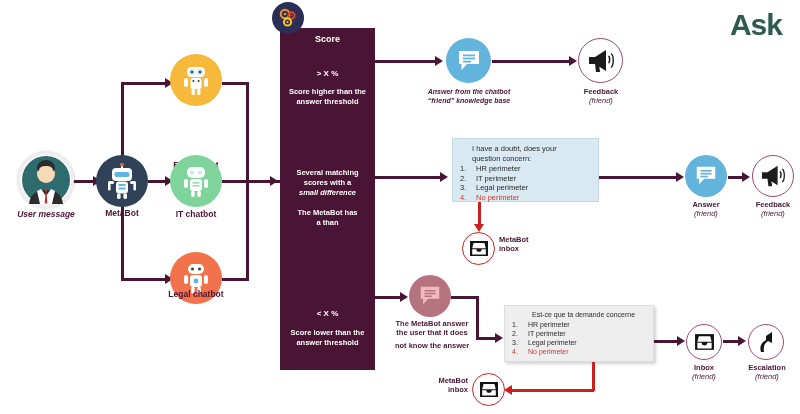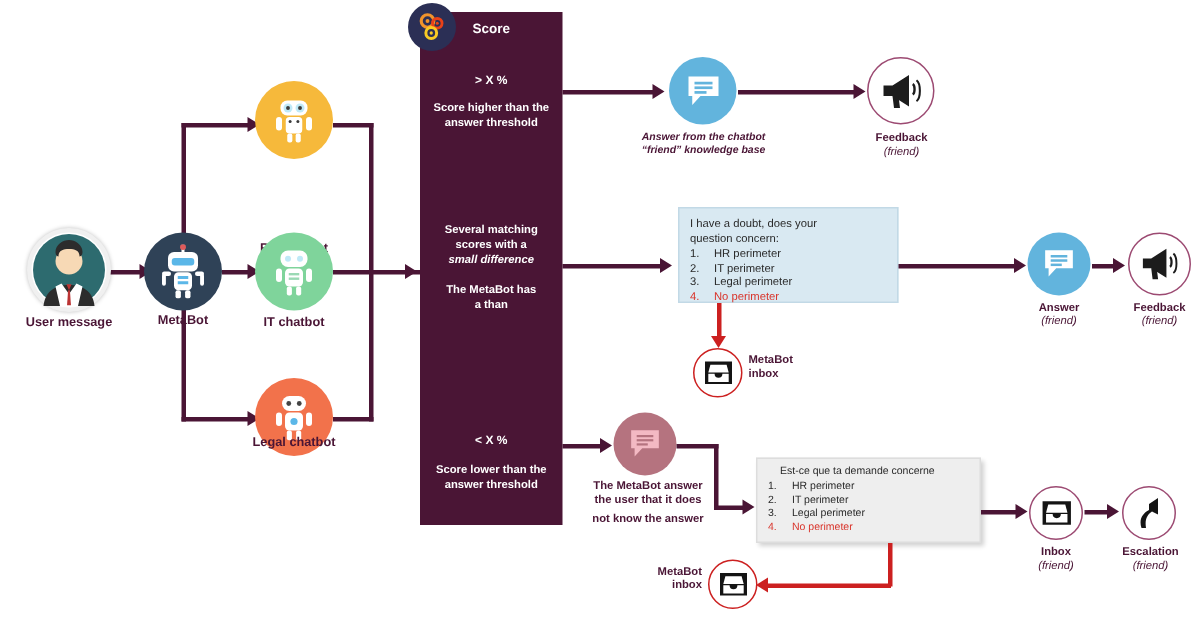--- a/index.html
+++ b/index.html
@@ -13,48 +13,49 @@
   .ahead.r{border-left:8px solid #4a1535;border-top:5px solid transparent;border-bottom:5px solid transparent;}
   .ahead.l{border-right:8px solid #4a1535;border-top:5px solid transparent;border-bottom:5px solid transparent;}
   .ahead.d{border-top:8px solid #4a1535;border-left:5px solid transparent;border-right:5px solid transparent;}
   .ahead.l.red{border-right-color:#cc2020;}
   .ahead.d.red{border-top-color:#cc2020;}
 
   
   .circ{position:absolute;border-radius:50%;display:flex;align-items:center;justify-content:center;box-sizing:border-box;}
   .cap{position:absolute;text-align:center;color:#4a1535;font-weight:bold;line-height:1.15;}
 
-  .scorebox{position:absolute;background:#4a1535;box-sizing:border-box;color:#fff;}
+  .scorebox{position:absolute;background:#4a1535;box-sizing:border-box;color:#fff;margin-top:20px;}
   .scorebox .st{position:absolute;width:100%;text-align:center;font-weight:bold;line-height:1.2;}
 
   .gearbadge{position:absolute;width:32px;height:32px;border-radius:50%;background:#2b2f55;
     display:flex;align-items:center;justify-content:center;}
 
   .dialog{position:absolute;box-sizing:border-box;padding:5px 7px;line-height:1.28;}
   .dialog.blue{background:#d9e9f2;color:#2a2a2a;border:1px solid #c2d9e6;}
   .dialog.grey{background:#eeeeee;color:#2a2a2a;border:1px solid #dddddd;box-shadow:2px 2px 3px rgba(0,0,0,.18);}
   .dialog ol{margin:1px 0 0 0;padding:0;list-style:none;}
   .dialog li{display:flex;margin:0;padding:0;}
   .dialog li .num{width:16px;flex:0 0 16px;}
   .dialog li.hl{color:#d9342b;}
-  .dialog .hdr{display:block;}
+  .dialog .hdr{display:block;margin-left:12px;}
 
   .logo{position:absolute;display:flex;align-items:center;}
   .logo .ask{font-size:30px;font-weight:bold;color:#2e5a51;letter-spacing:-1px;}
   .logo .anybox{background:#2e5a51;color:#ffffff;font-size:30px;font-weight:bold;
      padding:0px 6px 3px 6px;margin-left:5px;letter-spacing:-1px;line-height:1.02;}
 
   .ital{font-style:italic;font-weight:bold;}
 </style>
 </head>
 <body>
 
 <div id="stage">
 
   <div class="logo" style="right:18px;top:8px;">
+    <span class="ask">Ask</span>
   </div>
 
   <div class="ln" style="left:62px;top:180px;width:33px;height:3px;"></div>
   <div class="ahead r" style="left:93px;top:176px;"></div>
 
   <div class="ln" style="left:121px;top:82px;width:3px;height:100px;"></div>
   <div class="ln" style="left:121px;top:82px;width:47px;height:3px;"></div>
   <div class="ahead r" style="left:165px;top:78px;"></div>
 
   <div class="ln" style="left:148px;top:180px;width:20px;height:3px;"></div>
@@ -106,21 +107,21 @@
     <svg width="50" height="50" viewBox="0 0 50 50" aria-hidden="true">
       <circle cx="25" cy="25" r="24" fill="#2d6b6f"></circle>
       <circle cx="25" cy="19" r="9" fill="#f7d9b5"></circle>
       <path d="M16 13c0-5 5-8 9-8s9 3 9 8c0 2-1 3-2 3 0-4-3-5-7-5s-7 1-7 5c-1 0-2-1-2-3z" fill="#2c2c2c"></path>
       <path d="M8 49c1-10 8-14 17-14s16 4 17 14z" fill="#2c2c2c"></path>
       <path d="M20 34l5 7 5-7 4 2-3 13h-12l-3-13z" fill="#ffffff"></path>
       <path d="M23.3 34.5h3.4l-1.7 4z" fill="#b33"></path>
       <path d="M24.4 38.5h1.2l.7 10h-2.6z" fill="#b33"></path>
     </svg>
   </div>
-  <div class="cap" style="left:6px;top:210px;width:80px;font-size:8.5px;">User message</div>
+  <div class="cap" style="left:6px;top:210px;width:80px;font-size:8.5px;font-style:italic;">User message</div>
 
   <div class="circ" style="left:96px;top:155px;width:52px;height:52px;background:#2f4257;">
     <svg width="34" height="36" viewBox="0 0 34 36" aria-hidden="true">
       <rect x="16" y="0" width="2" height="5" fill="#fff"></rect>
         <circle cx="17" cy="1.6" r="2" fill="#e05b5b"></circle>
       <rect x="7" y="5" width="20" height="13" rx="4" fill="#ffffff"></rect>
       <rect x="9.5" y="9" width="15" height="5" rx="2" fill="#5bb7e8"></rect>
       <rect x="11" y="18.5" width="12" height="12" rx="3" fill="#ffffff"></rect>
       <rect x="13.5" y="21" width="7" height="2" fill="#5bb7e8"></rect>
       <rect x="13.5" y="24.5" width="7" height="2" fill="#5bb7e8"></rect>

